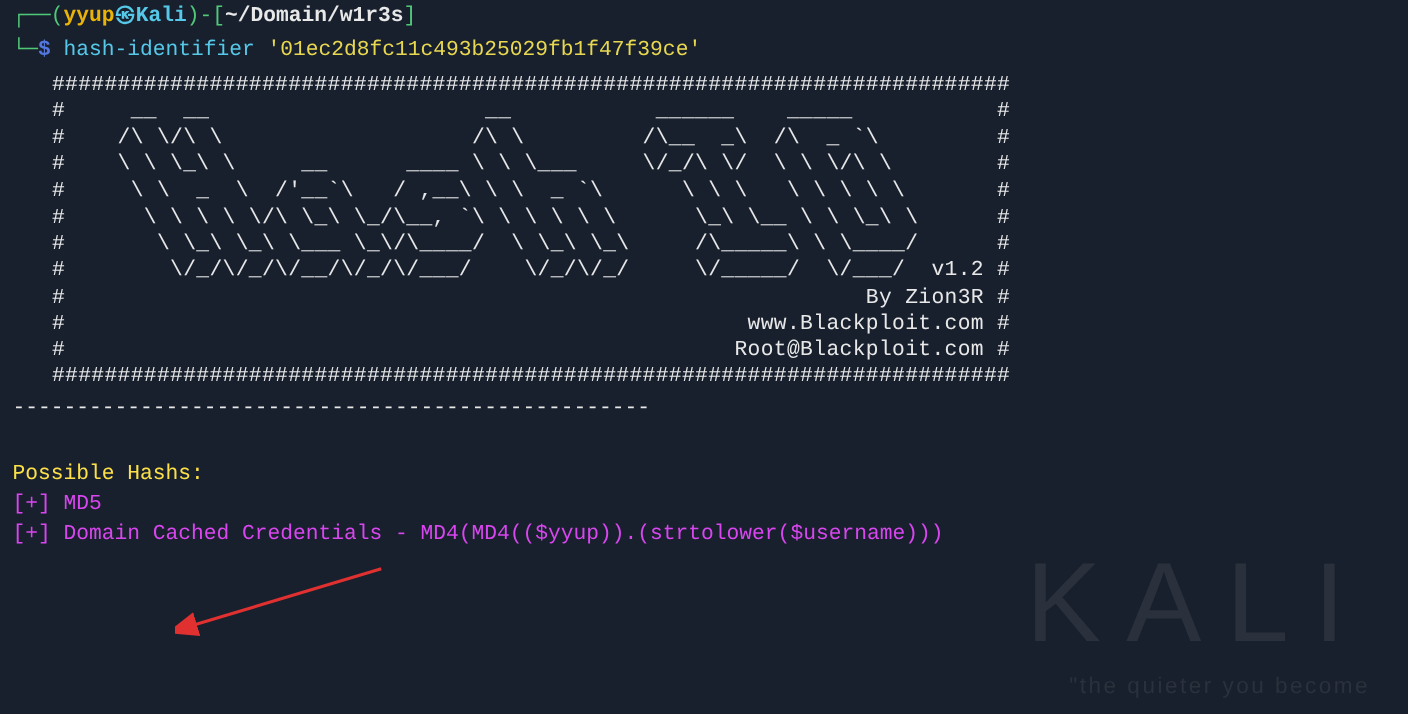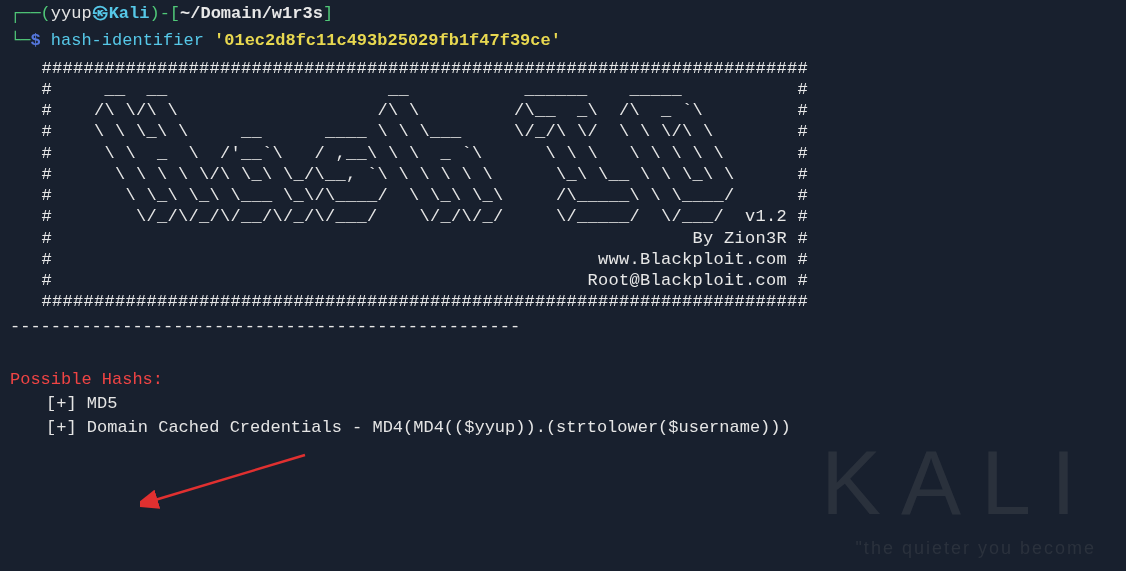--- a/index.html
+++ b/index.html
@@ -18,50 +18,49 @@
       height: 571px;
       overflow: hidden;
       position: relative;
     }
     .prompt-line {
       white-space: pre;
       margin-bottom: 3px;
     }
     .green { color: #50c878; }
     .prompt-dollar { color: #5577dd; font-weight: bold; }
-    .prompt-user { color: #e5e5e5; font-weight: normal; }
+    .prompt-user { color: #eab308; font-weight: bold; }
     .prompt-path { color: #e8e8e8; font-weight: bold; }
     .prompt-host { color: #56c8e8; font-weight: bold; }
     .kali-icon {
       color: #56c8e8;
       font-weight: bold;
     }
     .cmd { color: #56c8e8; margin-top: 20px; }
-    .arg { color: #e8d850; font-weight: bold; }
+    .arg { color: #e8d850; }
     .banner {
       white-space: pre;
       color: #e8e8e8;
       font-size: 17px;
       line-height: 1.25;
       letter-spacing: 0.3px;
       margin-top: 5px;
     }
     .separator-line {
       white-space: pre;
       color: #e8e8e8;
       margin: 2px 0 30px 0;
     }
     .result-label {
-      color: #ef4444;
+      color: #fde047;
       white-space: pre;
     }
     .result-item {
-      color: #e5e5e5;
+      color: #d946ef;
       white-space: pre;
-      margin-left: 36px;
     }
     .arrow {
       position: absolute;
       left: 140px;
       top: 450px;
       width: 170px;
       height: 60px;
       pointer-events: none;
     }
     .kali-watermark {

